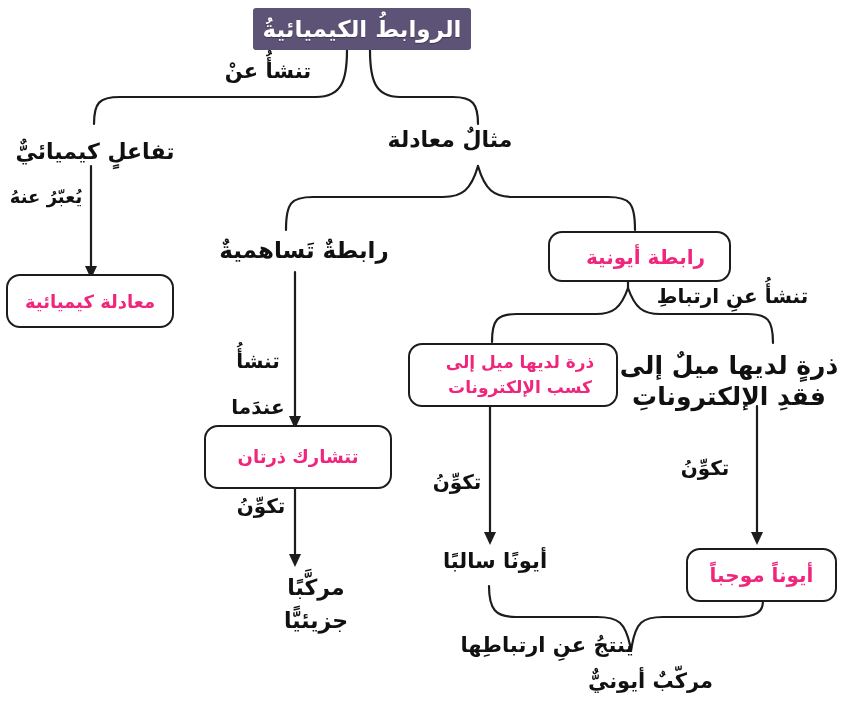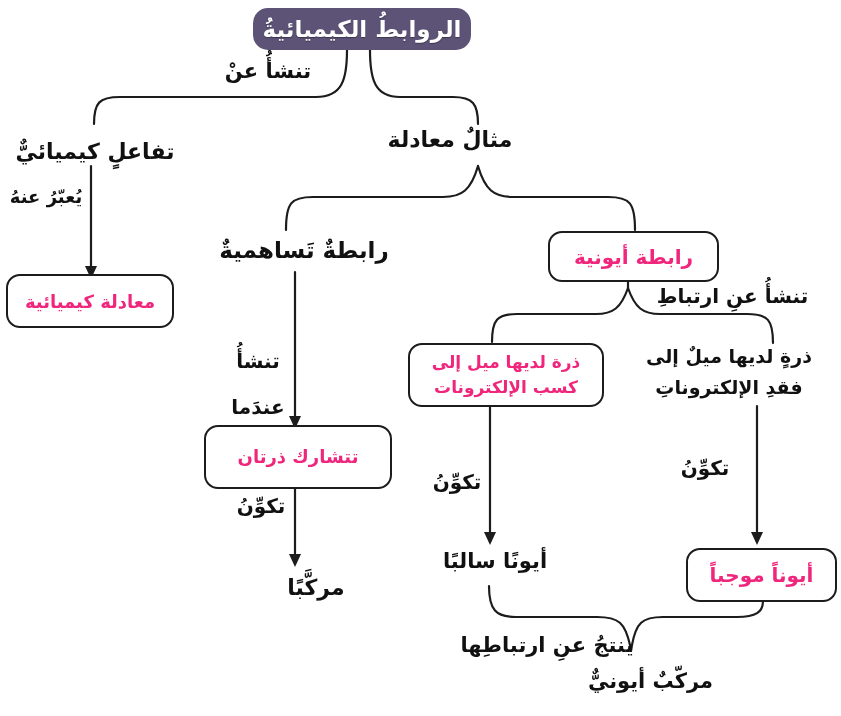--- a/index.html
+++ b/index.html
@@ -17,21 +17,21 @@
     direction:rtl;
   }
   svg.connectors{position:absolute;inset:0;z-index:1;}
   svg.connectors path{fill:none;stroke:var(--line);stroke-width:2.2;stroke-linecap:round;}
   svg.connectors polygon{fill:var(--line);stroke:none;}
   .txt{position:absolute;z-index:2;color:#111;font-weight:bold;text-align:center;line-height:1.25;}
   .title-box{
     position:absolute;z-index:3;
     left:253px;top:8px;width:218px;height:42px;
     background:var(--purple);
-    border-radius:15px;
+    border-radius:3px;
     color:#ffffff;font-weight:bold;font-size:23px;
     display:flex;align-items:center;justify-content:center;
     text-shadow:0 1px 1px rgba(0,0,0,.35);
   }
   .node-box{
     position:absolute;z-index:3;
     background:#ffffff;
     border:2px solid var(--line);
     border-radius:14px;
     color:var(--pink);
@@ -98,42 +98,43 @@
   <div class="txt" style="left:426px;top:470px;width:62px;font-size:20px;">تكوِّنُ</div>
 
   <div class="txt" style="left:674px;top:456px;width:62px;font-size:20px;">تكوِّنُ</div>
 
   <div class="txt" style="left:448px;top:632px;width:198px;font-size:21px;">ينتجُ عنِ ارتباطِها</div>
 
   <div class="txt" style="left:4px;top:122px;width:182px;font-size:22px;margin-top:16px;">تفاعلٍ كيميائيٌّ</div>
 
   <div class="txt" style="left:198px;top:236px;width:212px;font-size:23px;">رابطةٌ تَساهميةٌ</div>
 
-  <div class="txt" style="left:618px;top:341px;width:222px;font-size:19px;line-height:31px;">
+  <div class="txt" style="left:618px;top:350px;width:222px;font-size:25px;line-height:31px;">
     <div>ذرةٍ لديها ميلٌ إلى</div>
     <div>فقدِ الإلكتروناتِ</div>
   </div>
 
   <div class="txt" style="left:240px;top:571px;width:152px;font-size:22px;line-height:33px;">
     <div>مركَّبًا</div>
+    <div>جزيئيًّا</div>
   </div>
 
   <div class="txt" style="left:420px;top:548px;width:150px;font-size:21px;">أيونًا سالبًا</div>
 
   <div class="txt" style="left:578px;top:668px;width:145px;font-size:21px;">مركّبٌ أيونيٌّ</div>
 
   <div class="node-box" style="left:6px;top:274px;width:164px;height:50px;font-size:18px;">
     <span>معادلة كيميائية</span>
   </div>
 
-  <div class="node-box" style="left:548px;top:231px;width:167px;height:47px;font-size:20px;">
+  <div class="node-box" style="left:548px;top:231px;width:167px;height:47px;font-size:20px;padding-left:12px;">
     <span>رابطة أيونية</span>
   </div>
 
-  <div class="node-box" style="left:408px;top:343px;width:192px;height:60px;font-size:17px;line-height:25px;">
+  <div class="node-box" style="left:408px;top:343px;width:192px;height:60px;font-size:17px;line-height:25px;padding-left:14px;">
     <span>ذرة لديها ميل إلى</span>
     <span>كسب الإلكترونات</span>
   </div>
 
   <div class="node-box" style="left:204px;top:425px;width:184px;height:60px;font-size:18px;line-height:26px;">
     <span>تتشارك ذرتان</span>
   </div>
 
   <div class="node-box" style="left:686px;top:548px;width:147px;height:50px;font-size:20px;">
     <span>أيوناً موجباً</span>

